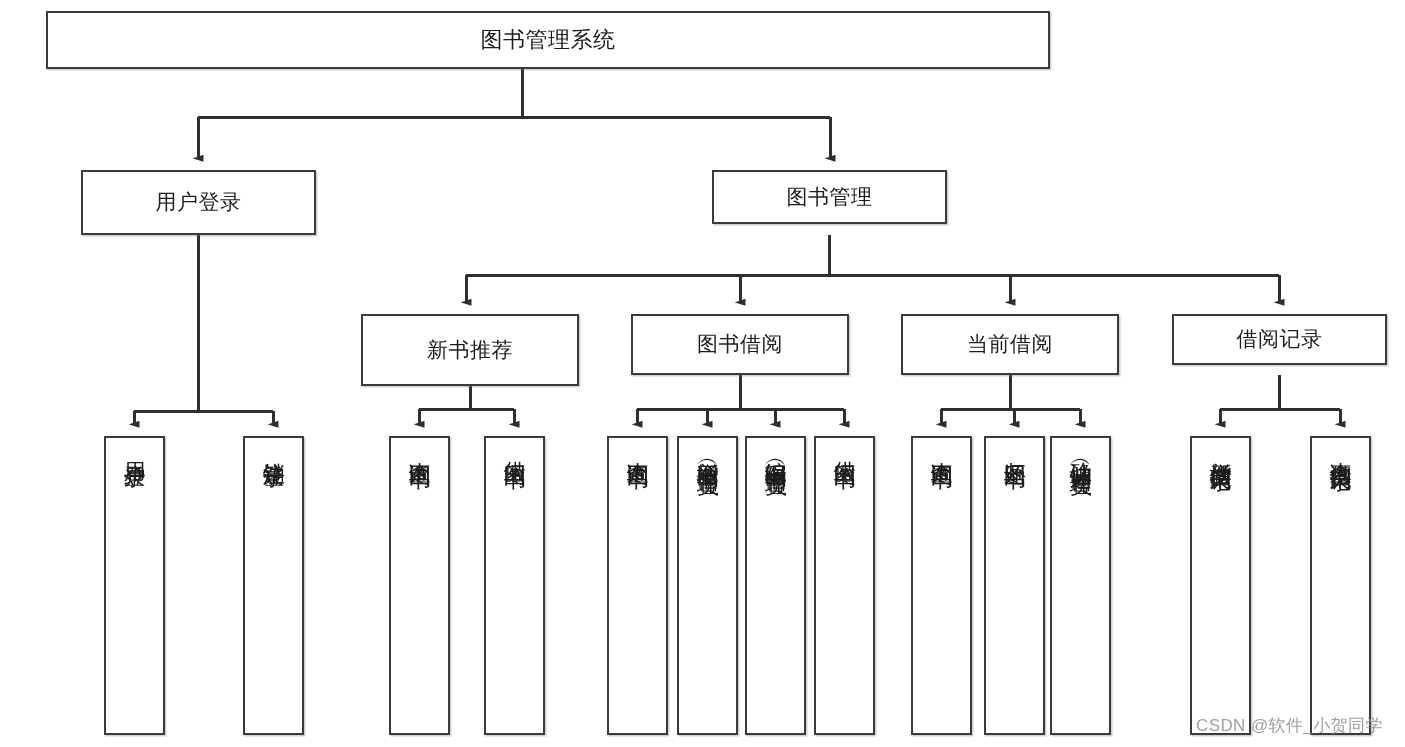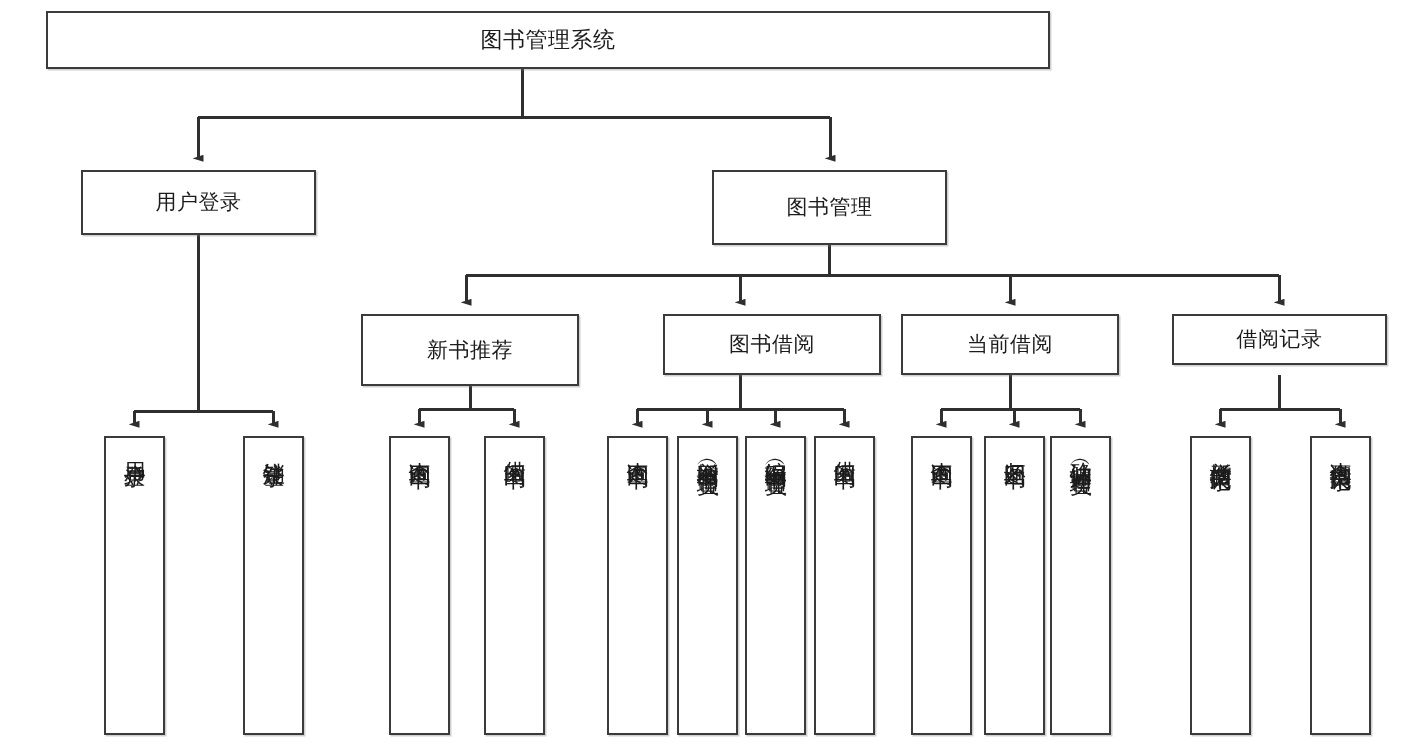--- a/index.html
+++ b/index.html
@@ -89,29 +89,29 @@
   </svg>
 
   <div class="nodebox root" id="node-root" style="left: 20px; top: 11px; width: 1004px; height: 58px; margin-left: 26px;">
     <span class="lbl">图书管理系统</span>
   </div>
 
   <div id="level1-layer">
       <div class="nodebox" style="left: 81px; top: 170px; width: 235px; height: 65px;">
         <span class="lbl">用户登录</span>
       </div>
-      <div class="nodebox" style="left: 712px; top: 170px; width: 235px; height: 75px;">
+      <div class="nodebox" style="left: 712px; top: 170px; width: 235px; height: 54px;">
         <span class="lbl">图书管理</span>
       </div>
     </div>
   <div id="level2-layer">
       <div class="nodebox" style="left: 361px; top: 314px; width: 218px; height: 72px;">
         <span class="lbl">新书推荐</span>
       </div>
-      <div class="nodebox" style="left: 631px; top: 314px; width: 218px; height: 61px; margin-left: 32px;">
+      <div class="nodebox" style="left: 631px; top: 314px; width: 218px; height: 61px;">
         <span class="lbl">图书借阅</span>
       </div>
       <div class="nodebox" style="left: 901px; top: 314px; width: 218px; height: 61px; align-items: center;">
         <span class="lbl">当前借阅</span>
       </div>
       <div class="nodebox" style="left: 1172px; top: 314px; width: 215px; height: 51px;">
         <span class="lbl">借阅记录</span>
       </div>
     </div>
   <div id="leaf-layer">
@@ -149,13 +149,14 @@
         <span class="lbl">确认归还（管理员）</span>
       </div>
       <div class="nodebox vertical" style="left: 1190px; top: 436px; width: 61px; height: 299px;">
         <span class="lbl">新增借阅记录</span>
       </div>
       <div class="nodebox vertical" style="left: 1310px; top: 436px; width: 61px; height: 299px;">
         <span class="lbl">查询借阅记录</span>
       </div>
     </div>
 
+  <div class="watermark">CSDN @软件_小贺同学</div>
 </div>
 
 </body></html>

